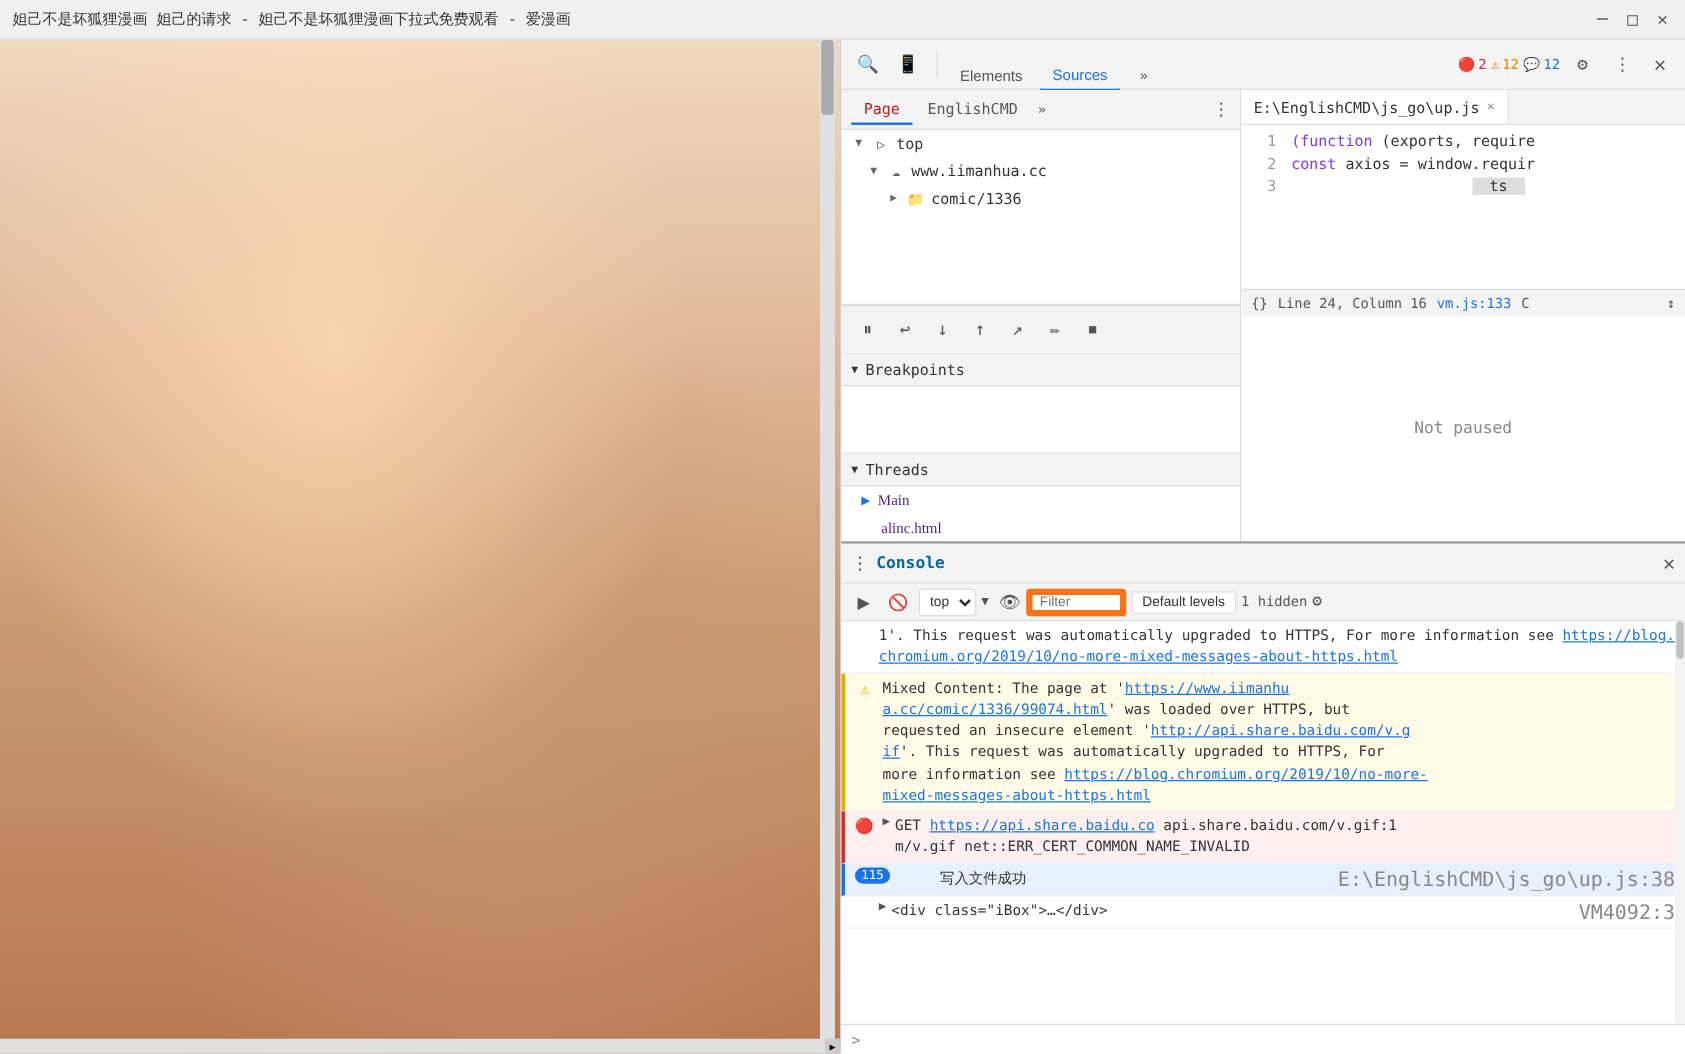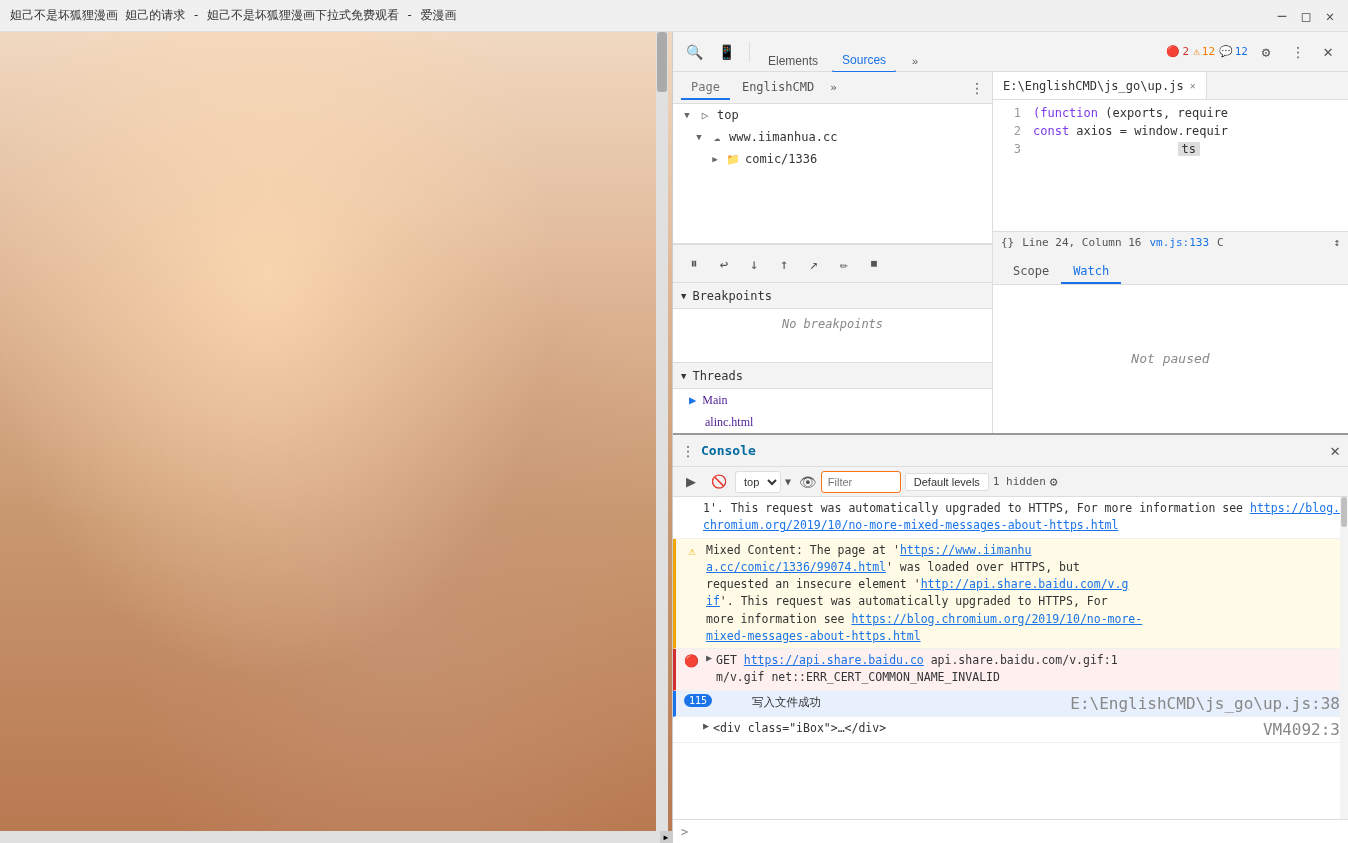--- a/index.html
+++ b/index.html
@@ -156,21 +156,21 @@
       padding: 0 8px;
       gap: 2px;
     }
     .src-tab {
       padding: 4px 10px;
       font-size: 12px;
       cursor: pointer;
       color: #555;
       border-bottom: 2px solid transparent;
     }
-    .src-tab.active { color: #737373; border-bottom-color: #1a73e8; }
+    .src-tab.active { color: #b91c1c; border-bottom-color: #1a73e8; }
     .src-tab-more { font-size: 11px; cursor: pointer; color: #555; padding: 4px; }
     .src-tab-menu { margin-left: auto; cursor: pointer; font-size: 14px; color: #555; }
 
     
     .file-tree {
       flex: 1;
       overflow-y: auto;
       background: #fff;
       position: relative;
     }
@@ -345,21 +345,20 @@
     }
     .sw-tab.active { color: #1a73e8; border-bottom-color: #1a73e8; }
 
     .sw-content {
       flex: 1;
       display: flex;
       align-items: center;
       justify-content: center;
       color: #888;
       font-size: 13px;
-      font-style: italic;
     }
 
     
     .console-panel {
       height: 410px;
       border-top: 2px solid #999;
       display: flex;
       flex-direction: column;
       background: #fff;
     }
@@ -410,21 +409,21 @@
       border: 1px solid #ddd;
       border-radius: 3px;
       font-size: 11px;
       padding: 0 4px;
       background: #fff;
       color: #333;
       cursor: pointer;
     }
     .console-filter {
       height: 22px;
-      border: 1px solid #f97316;
+      border: 5px solid #f97316;
       border-radius: 3px;
       font-size: 11px;
       padding: 0 6px;
       background: #fff;
       width: 80px;
     }
     .console-levels {
       padding: 2px 8px;
       font-size: 11px;
       border: 1px solid #ddd;
@@ -595,23 +594,20 @@
               <div class="dbg-btn">⏹</div>
             </div>
           </div>
         </div>
 
         <div class="breakpoints-panel" style="max-height: 80px;">
           <div class="panel-header">
             <span class="panel-header-arrow">▼</span>
             <span>Breakpoints</span>
           </div>
-          <div class="panel-content">
-            <span>No breakpoints</span>
-          </div>
         </div>
 
         <div class="threads-panel">
           <div class="panel-header">
             <span class="panel-header-arrow">▼</span>
             <span>Threads</span>
           </div>
           <div class="thread-item">
             <span class="thread-arrow">▶</span>
             <span class="thread-name-text">Main</span>
@@ -636,37 +632,33 @@
             <div class="code-line">
               <span class="line-num">1</span>
               <span class="line-content"><span class="kw">(function</span> (exports, require</span>
             </div>
             <div class="code-line">
               <span class="line-num">2</span>
               <span class="line-content"><span class="kw">const</span> axios = window.requir</span>
             </div>
             <div class="code-line">
               <span class="line-num">3</span>
-              <span class="line-content">                    <span style="background:#ddd;padding:0 4px">ts</span></span>
+              <span class="line-content">                    <span style="background:#ddd;padding:0 14px">ts</span></span>
             </div>
           </div>
           <div class="code-statusbar">
             <span>{}</span>
             <span>Line 24, Column 16</span>
             <span style="color:#1a73e8;cursor:pointer;">vm.js:133</span>
             <span>C</span>
             <span style="margin-left:auto;">↕</span>
           </div>
         </div>
 
         <div class="scope-watch-panel">
-          <div class="sw-tabs">
-            <span class="sw-tab">Scope</span>
-            <span class="sw-tab active">Watch</span>
-          </div>
           <div class="sw-content">
             <span>Not paused</span>
           </div>
         </div>
       </div>
     </div>
 
     <div class="console-panel">
 
       <div class="console-toolbar">

